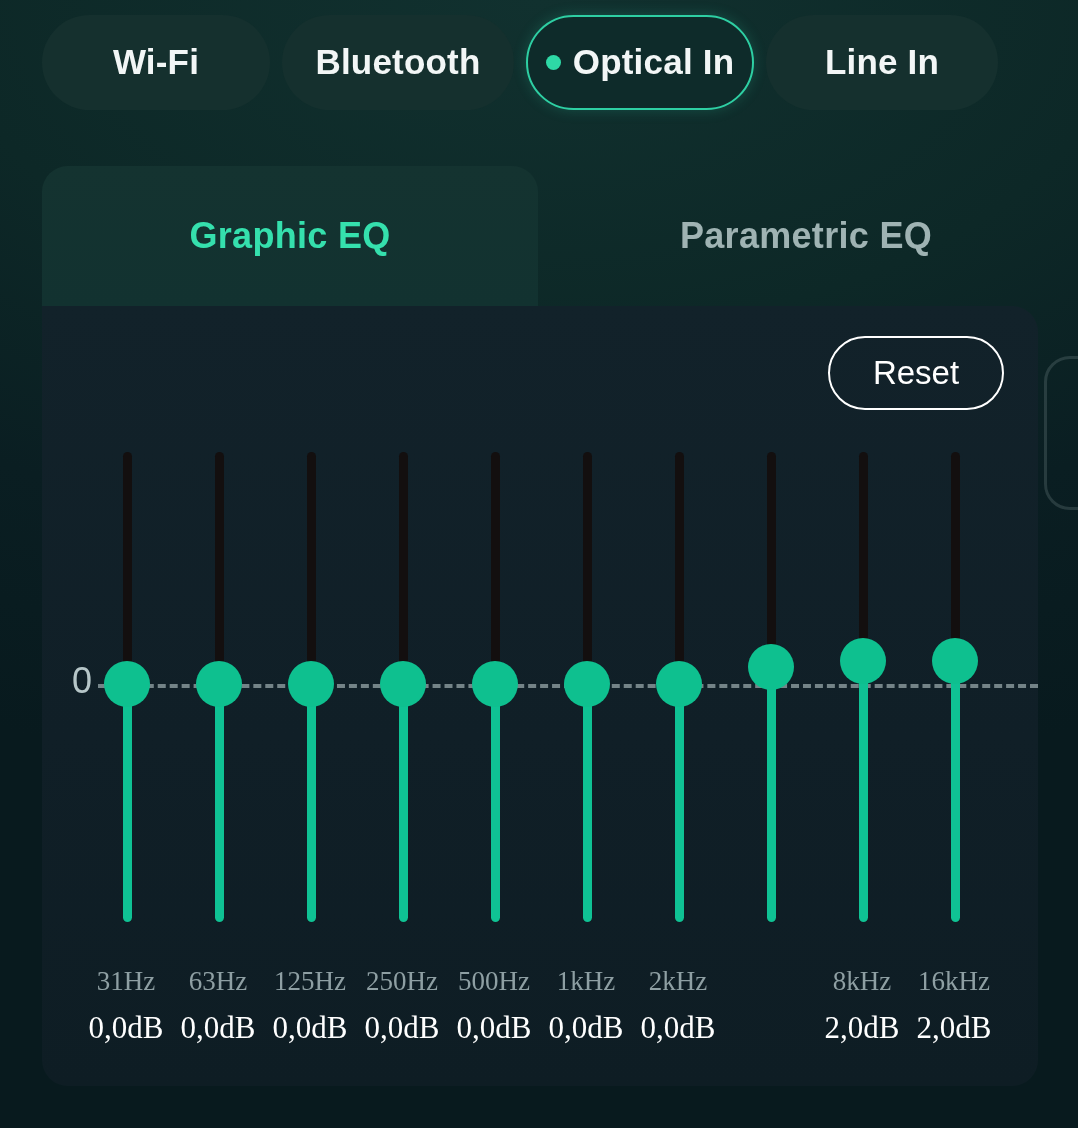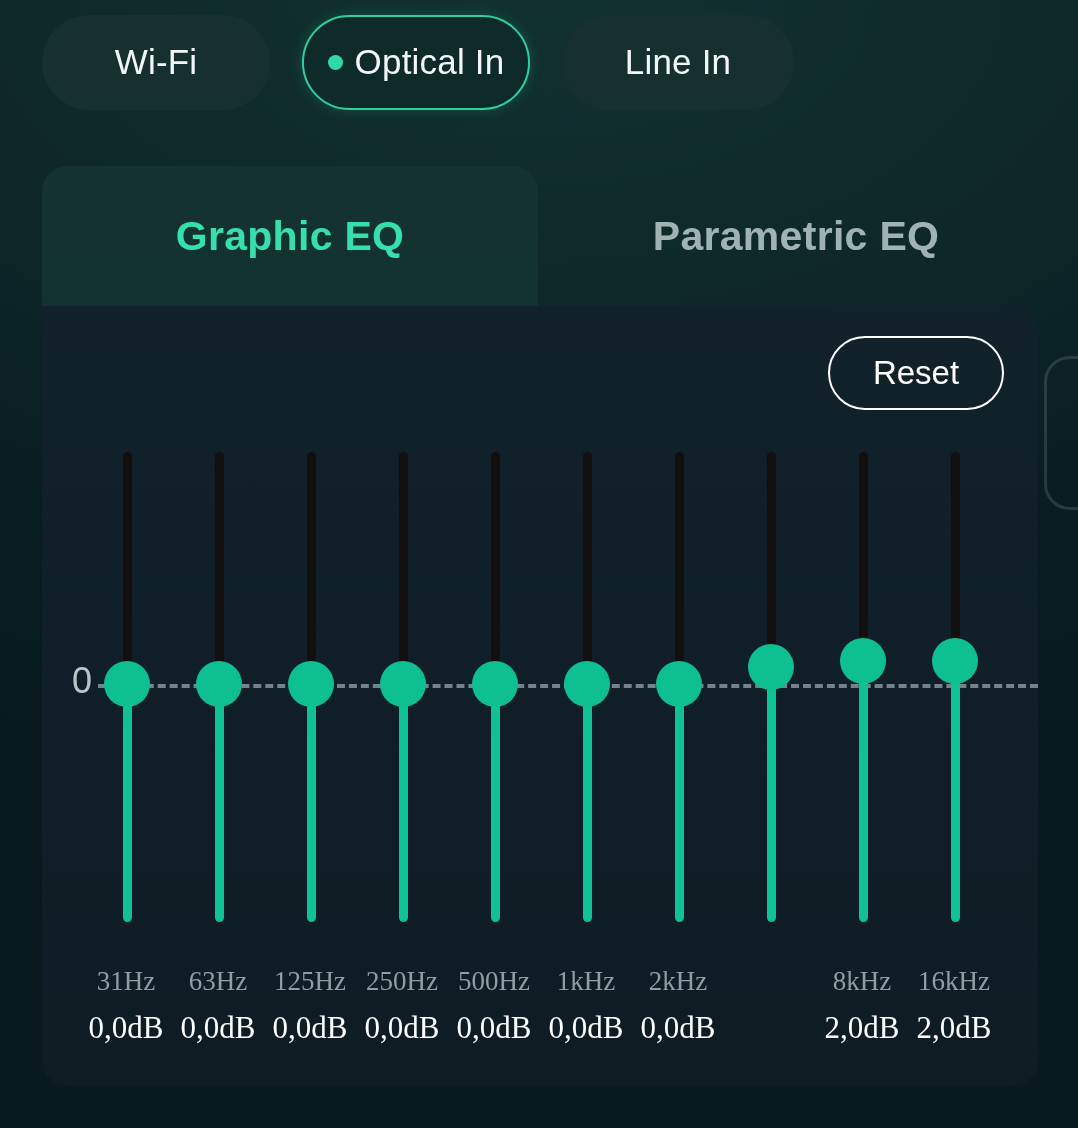--- a/index.html
+++ b/index.html
@@ -12,21 +12,21 @@
   #root{
     position:relative;width:1078px;height:1128px;
     background:
       radial-gradient(130% 70% at 50% 0%, #11312f 0%, #0d2827 42%, #0a1e22 70%, #081a1e 100%);
     overflow:hidden;
   }
 
   
   .sources{
     position:absolute;left:0;top:14px;width:1078px;height:96px;
-    display:flex;align-items:center;gap:32px;padding:0 42px;box-sizing:border-box;
+    display:flex;align-items:center;gap:12px;padding:0 42px;box-sizing:border-box;font-weight:bold;
   }
   .pill{
     flex:0 0 auto;height:95px;border-radius:48px;
     display:flex;align-items:center;justify-content:center;gap:14px;
     background:#15302e;
     color:#f2f6f6;font-size:35px;letter-spacing:.2px;
     border:2px solid transparent;box-sizing:border-box;
     user-select:none;
   }
   .pill.w0{width:228px;}
@@ -43,30 +43,30 @@
     margin-right:-2px;
   }
 
   
   .tabbar{
     position:absolute;left:42px;top:166px;width:1036px;height:140px;
   }
   .tab{
     position:absolute;top:0;height:140px;
     display:flex;align-items:center;justify-content:center;
-    font-size:41px;font-weight:bold;letter-spacing:.3px;user-select:none;
+    font-size:36px;font-weight:bold;letter-spacing:.3px;user-select:none;
   }
   .tab-active{
     left:0;width:496px;
     background:linear-gradient(180deg,#143330 0%,#123230 100%);
     border-radius:26px 26px 0 0;
     color:#35e0ad;
   }
   .tab-inactive{
-    left:484px;width:540px;
+    left:494px;width:540px;
     color:#9fb3b3;
   }
 
   
   .card{
     position:absolute;left:42px;top:306px;width:996px;height:780px;
     background:linear-gradient(180deg,#12222a 0%,#101f27 55%,#0e1d24 100%);
     border-radius:0 26px 26px 26px;
     overflow:hidden;
   }
@@ -138,20 +138,23 @@
 </style>
 </head>
 <body>
 
 <div id="root">
 
   <div class="sources">
     <div class="pill w0">
       <span>Wi-Fi</span>
     </div>
+    <div class="pill w1">
+      <span>Bluetooth</span>
+    </div>
     <div class="pill active">
       <span class="pill-dot"></span>
       <span>Optical In</span>
     </div>
     <div class="pill w2">
       <span>Line In</span>
     </div>
   </div>
 
   <div class="tabbar">

